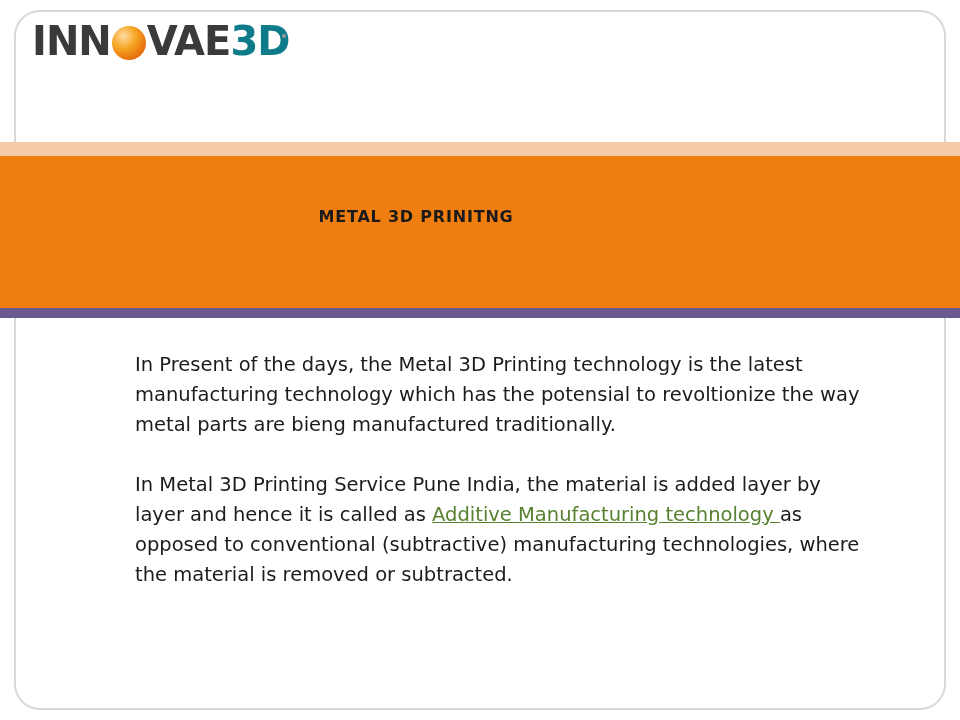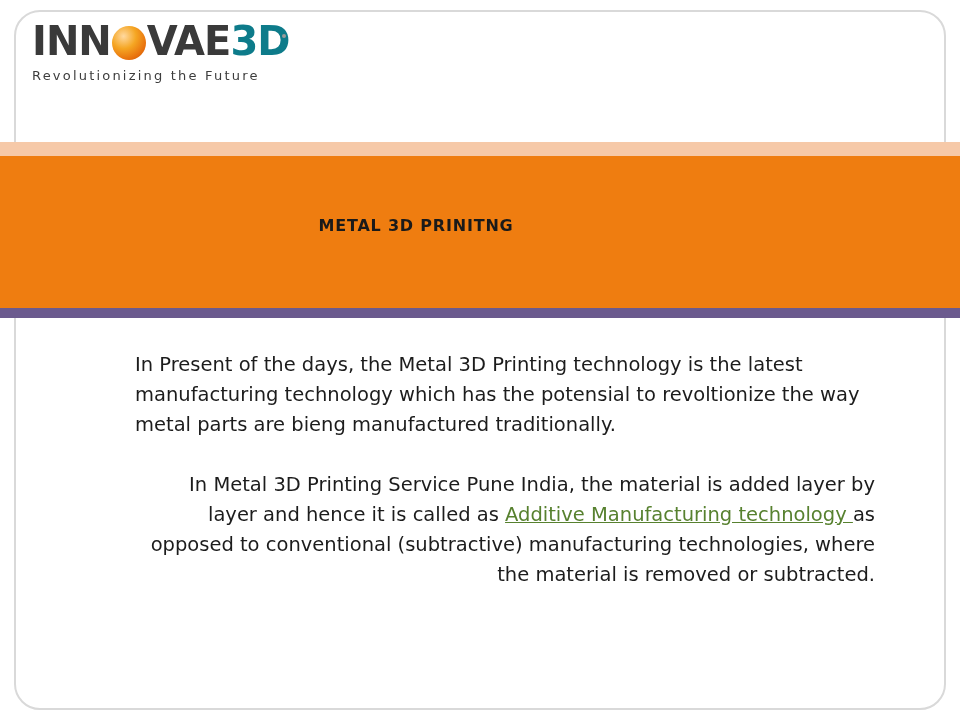--- a/index.html
+++ b/index.html
@@ -101,21 +101,21 @@
     position: absolute;
     left: 0;
     top: 308px;
     width: 960px;
     height: 10px;
     background: #6b5a8e;
   }
   .band-title {
     position: absolute;
     left: 0;
-    top: 214px;
+    top: 205px;
     width: 832px;
     text-align: center;
     font-family: "DejaVu Sans", sans-serif;
     font-size: 16px;
     font-weight: bold;
     letter-spacing: 0.8px;
     color: #1a1a1a;
     line-height: 24px;
   }
 
@@ -128,37 +128,35 @@
     font-family: "DejaVu Sans", sans-serif;
     font-size: 19.5px;
     line-height: 30px;
     color: #1c1c1c;
   }
   .para {
     margin: 0 0 30px 0;
   }
   .para:last-child {
     margin-bottom: 0;
-    text-align: right;
   }
   a.inline-link {
     color: #57812f;
     text-decoration: underline;
   }
 </style>
 </head>
 <body>
 
 <div class="slide">
 
   <div class="frame"></div>
 
   <div class="logo-block">
     <div class="logo-word"><span>INN</span><span class="logo-ball"></span><span>V</span><span>AE</span><span class="teal">3D</span></div>
-    <div class="logo-tag">Revolutionizing the Future</div>
     <div class="logo-dot"></div>
   </div>
 
   <div class="band-light"></div>
   <div class="band-main"></div>
   <div class="band-bottom"></div>
 
   <div class="band-title">
     <div>METAL 3D PRINITNG</div>
   </div>

